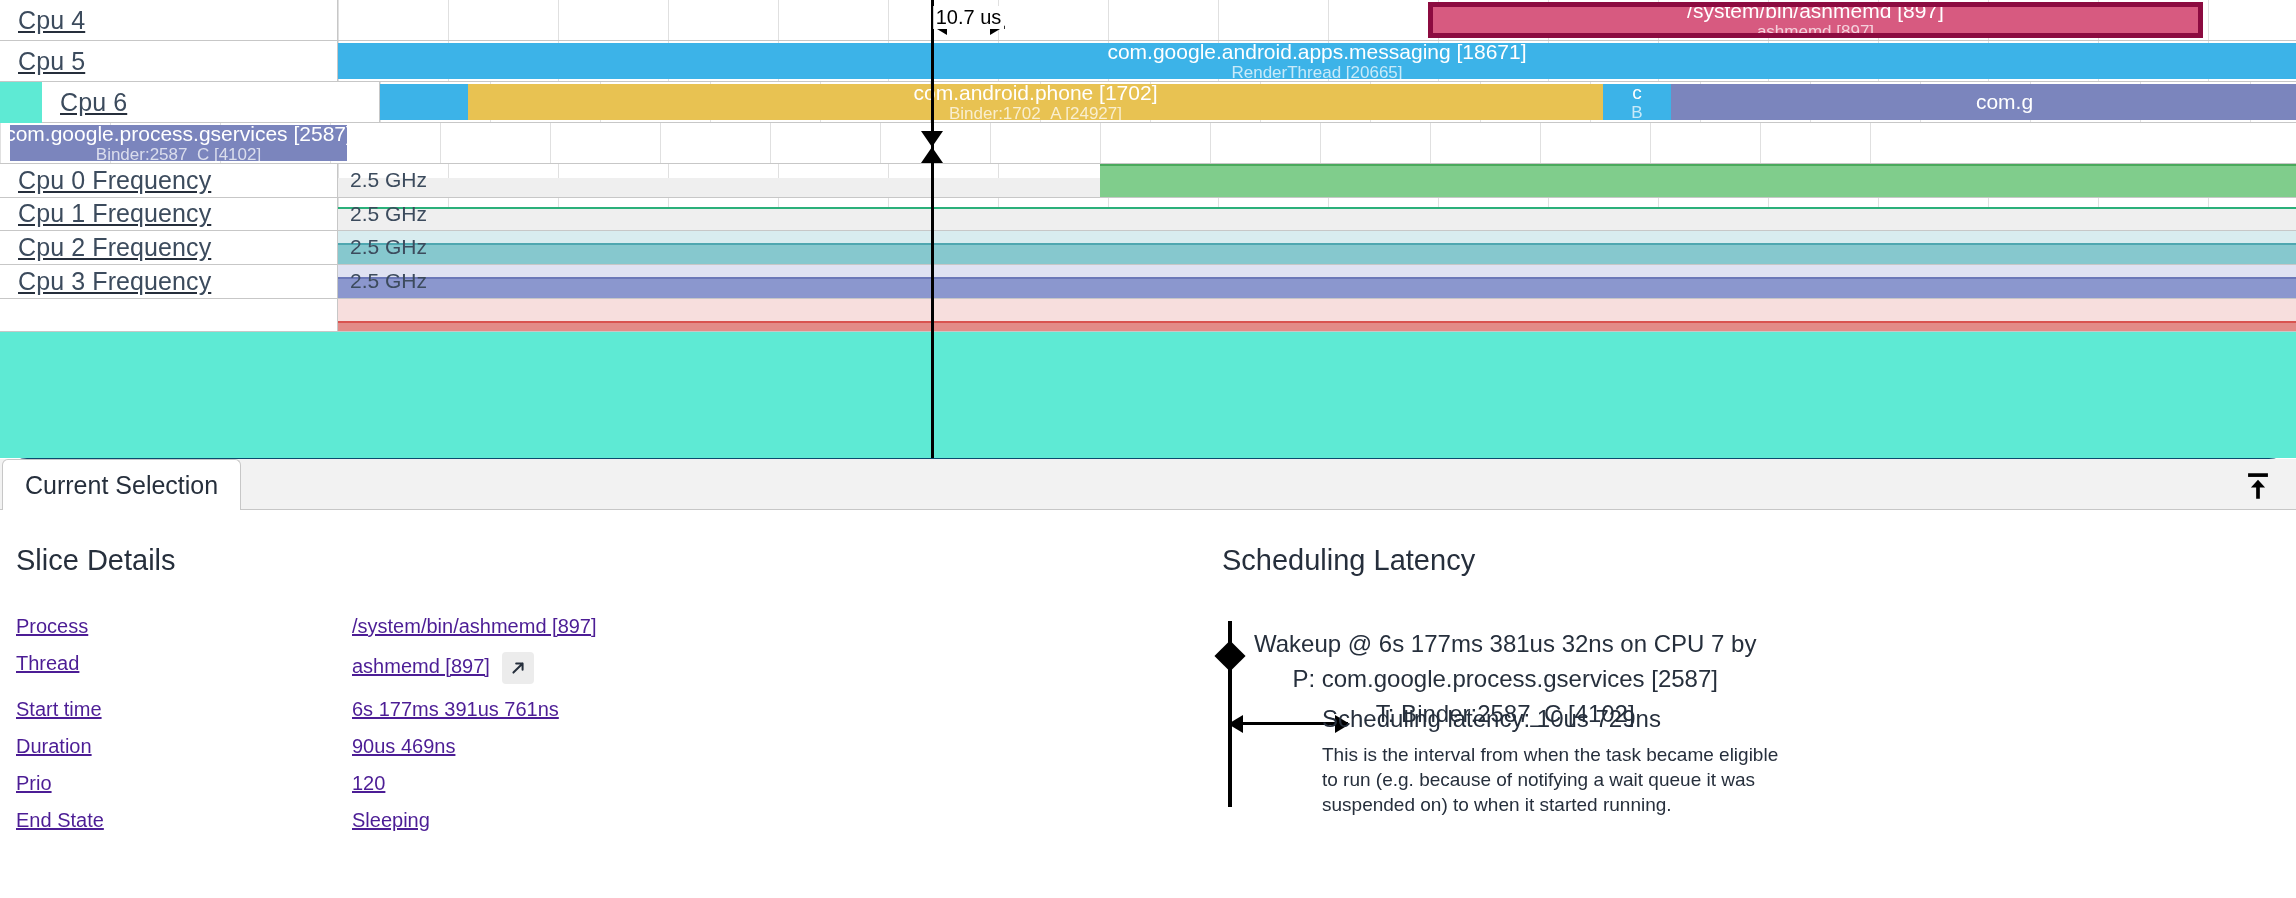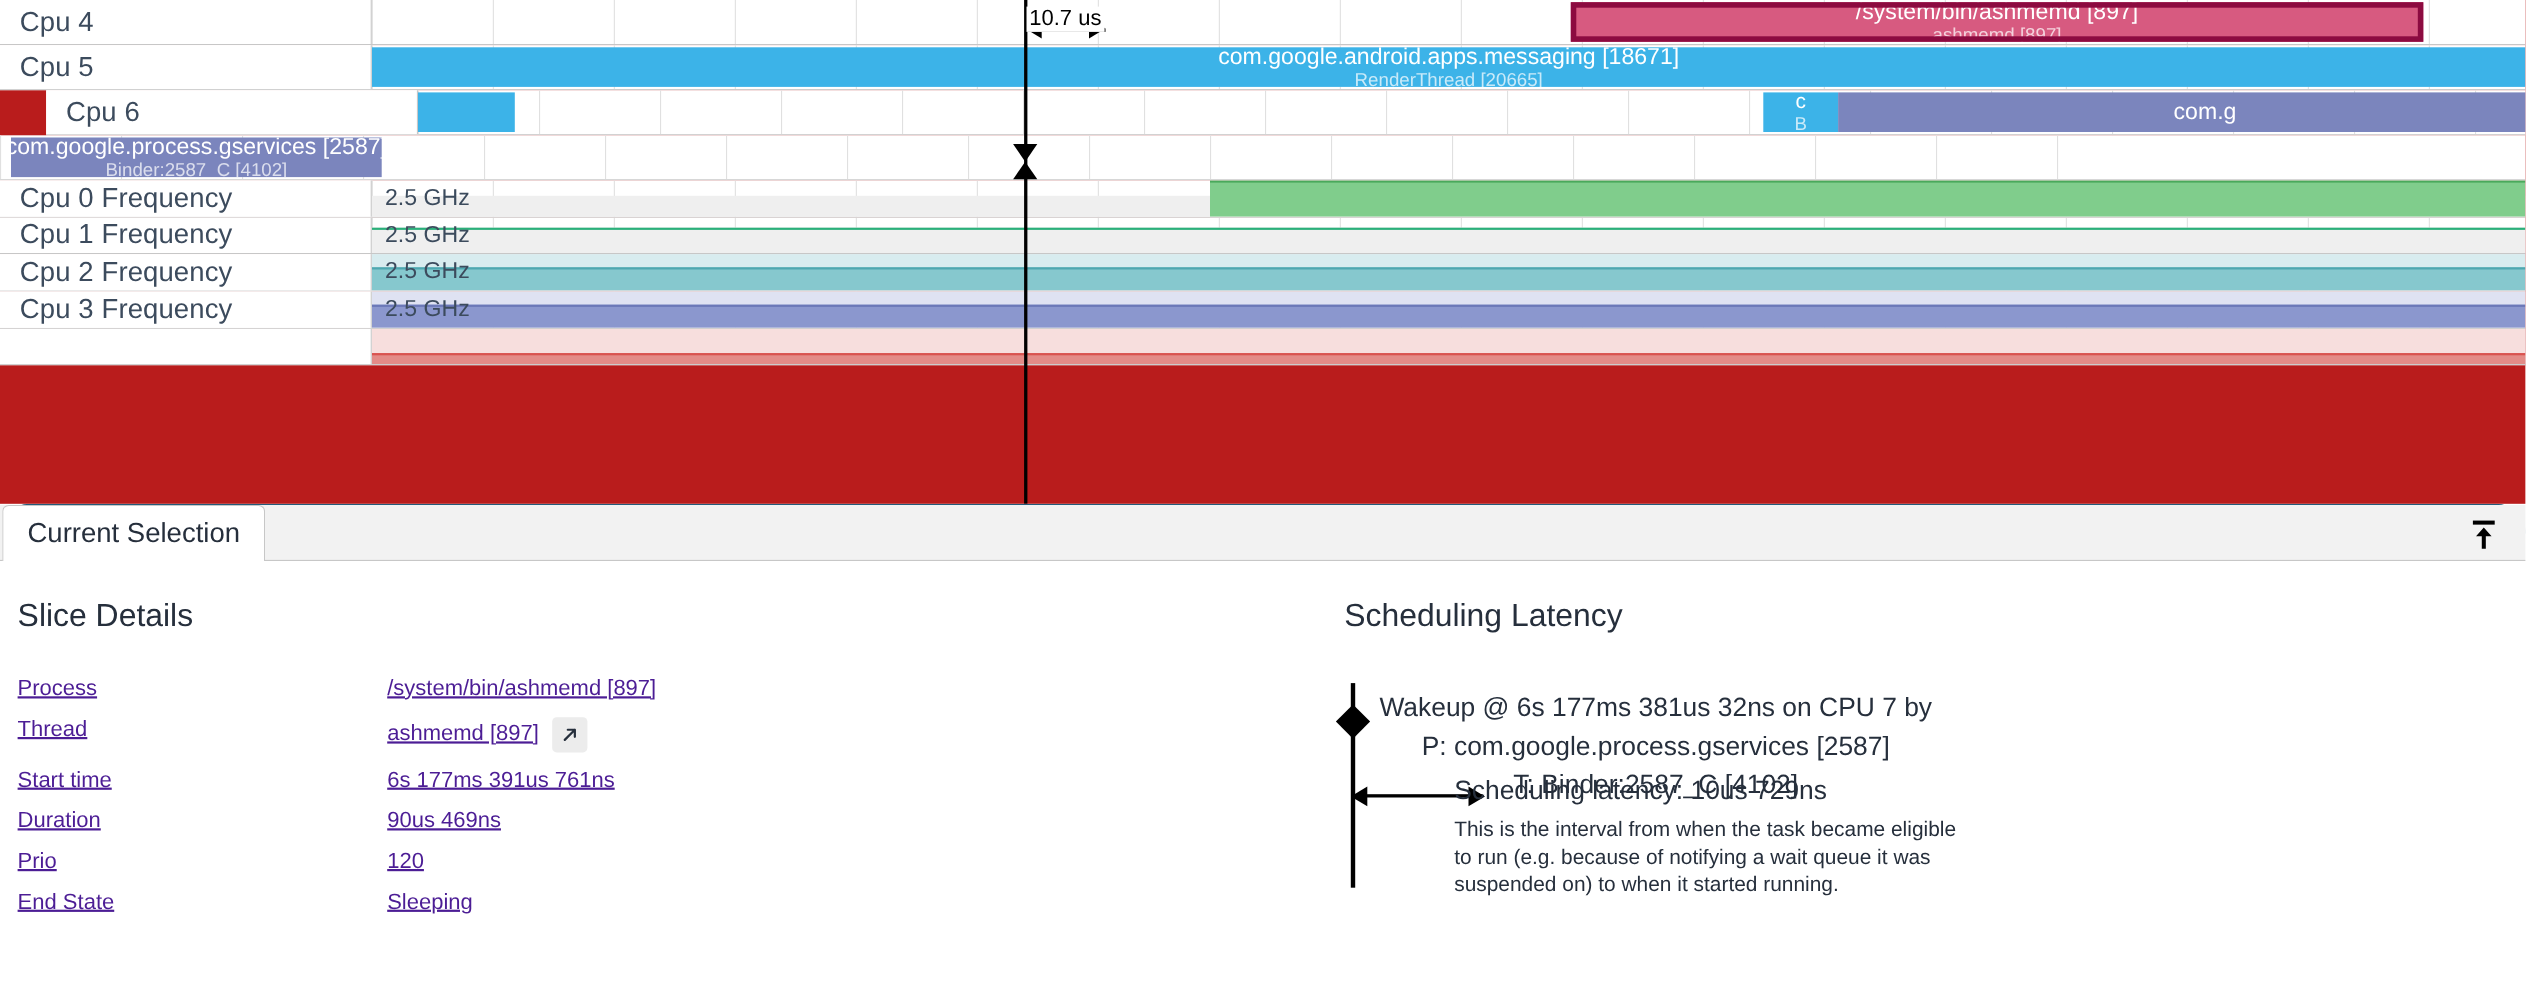--- a/index.html
+++ b/index.html
@@ -11,21 +11,22 @@
     font-family: "Liberation Sans", sans-serif;
     color: #262f3c;
   }
   #app { position: relative; width: 2296px; height: 898px; }
 
   
   .timeline {
     position: absolute; left: 0; top: 0;
     width: 2296px; height: 458px;
     overflow: hidden;
-    background: #b91c1c;
+    background: #5eead4;
+    text-decoration: underline;
   }
   .track {
     position: relative;
     display: flex;
     width: 2296px;
     border-bottom: 1px solid #c7c7c7;
     background: #fff;
   }
   .track-shell {
     width: 338px;
@@ -316,20 +317,24 @@
               <i style="left: 1100px;"></i>
               <i style="left: 1210px;"></i>
               <i style="left: 1320px;"></i>
               <i style="left: 1430px;"></i>
               <i style="left: 1540px;"></i>
               <i style="left: 1650px;"></i>
               <i style="left: 1760px;"></i>
               <i style="left: 1870px;"></i>
             </div>
             <div class="slice narrow" style="left: 0px; width: 88px; top: 2px; bottom: 2px; background: rgb(60, 179, 232);"></div>
+            <div class="slice" style="left: 88px; width: 1135px; top: 2px; bottom: 2px; background: rgb(232, 194, 82);">
+              <div class="s-title">com.android.phone [1702]</div>
+              <div class="s-sub">Binder:1702_A [24927]</div>
+            </div>
             <div class="slice narrow" style="left: 1223px; width: 68px; top: 2px; bottom: 2px; background: rgb(60, 179, 232);">
               <div class="s-title">c</div>
               <div class="s-sub">B</div>
             </div>
             <div class="slice" style="left: 1291px; width: 667px; top: 2px; bottom: 2px; background: rgb(123, 133, 189);">
               <div class="s-title">com.g</div>
             </div>
           </div>
         </div>
         <div class="track" style="height: 41px;">

